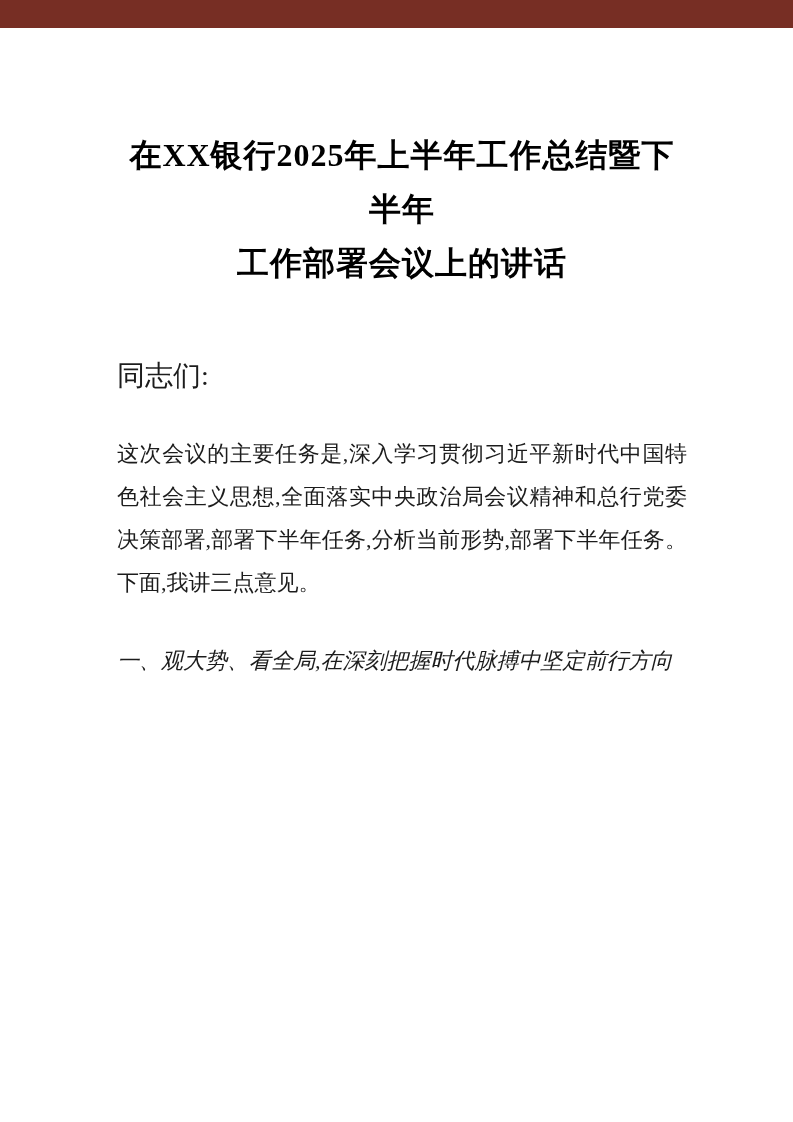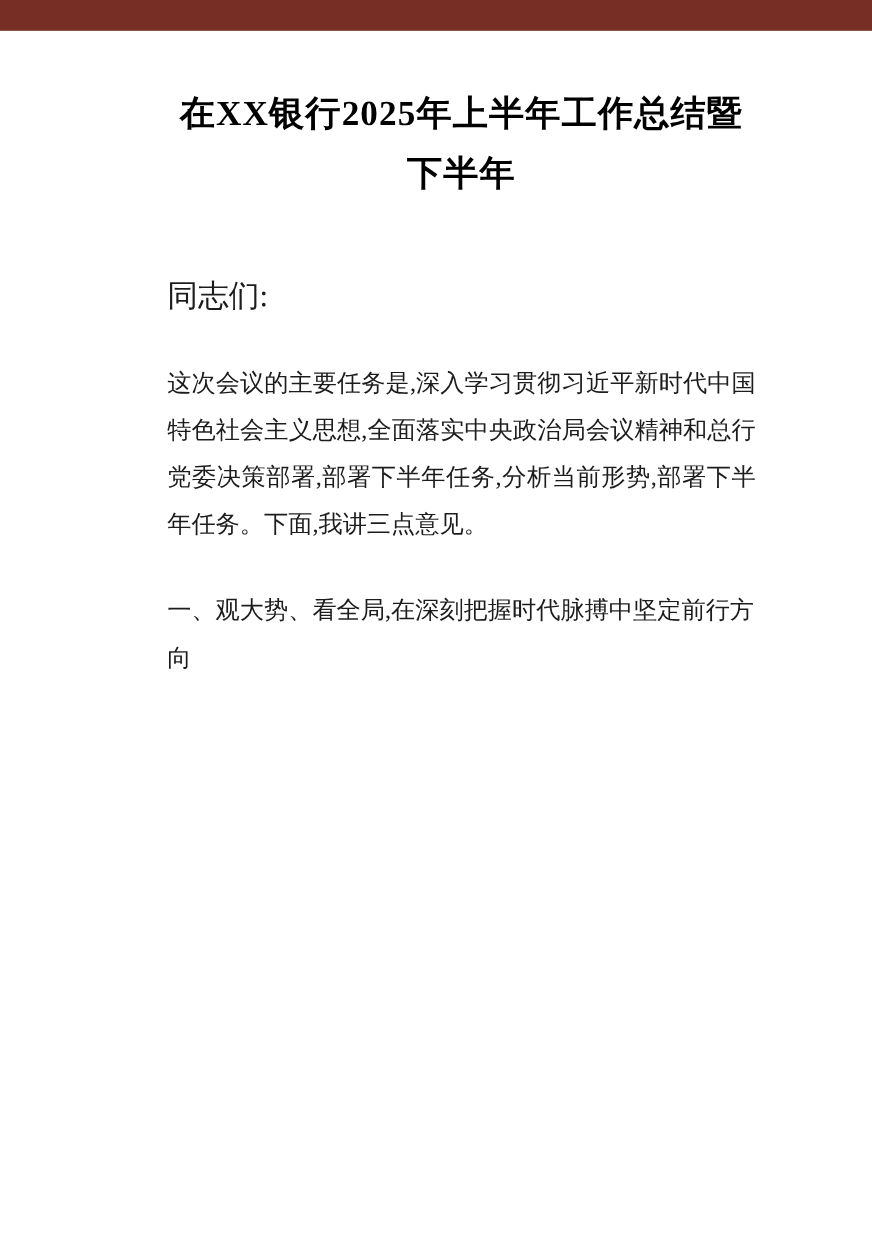--- a/index.html
+++ b/index.html
@@ -13,23 +13,22 @@
     overflow: hidden;
     font-family: "Liberation Serif", "DejaVu Serif", serif;
     color: #1c1c1c;
   }
   .top-bar {
     width: 793px;
     height: 28px;
     background: #772e24;
   }
   .page {
-    padding: 48px 106px 0 117px;
+    padding: 100px 106px 0 117px;
     box-sizing: border-box;
-    margin-left: 35px;
   }
   .title {
     margin: 0 0 64px 0;
     font-size: 32px;
     line-height: 54px;
     font-weight: bold;
     text-align: center;
     color: #000000;
     letter-spacing: 1px;
   }
@@ -41,30 +40,32 @@
   .para {
     margin: 0 0 35px 0;
     font-size: 22px;
     line-height: 43px;
     text-align: justify;
     text-justify: inter-character;
     word-break: break-all;
   }
   .heading {
     text-align: left;
+    font-style: italic;
   }
 </style>
 </head>
 <body>
 
 <div class="top-bar"></div>
 
 <div class="page">
 
   <h1 class="title"><span>在XX银行2025年上半年工作总结暨下半年</span><br>
+    <span>工作部署会议上的讲话</span>
   </h1>
 
   <p class="salutation">同志们:</p>
 
   <p class="para">这次会议的主要任务是,深入学习贯彻习近平新时代中国特色社会主义思想,全面落实中央政治局会议精神和总行党委决策部署,部署下半年任务,分析当前形势,部署下半年任务。下面,我讲三点意见。</p>
 
   <p class="para heading">一、观大势、看全局,在深刻把握时代脉搏中坚定前行方向</p>
 
 
 </div>

